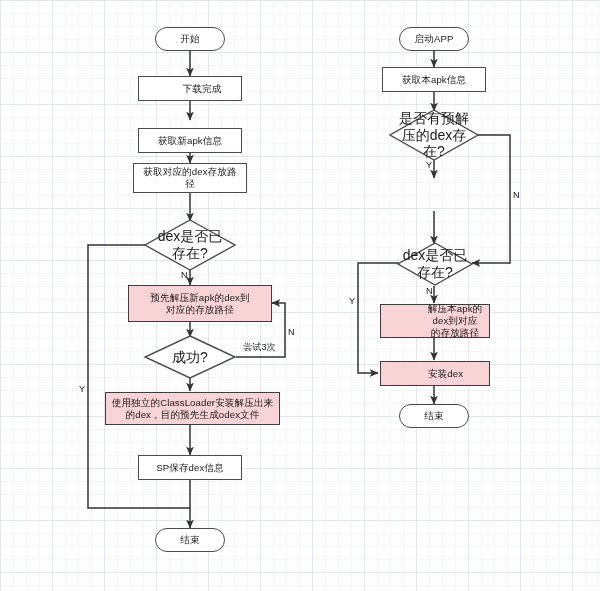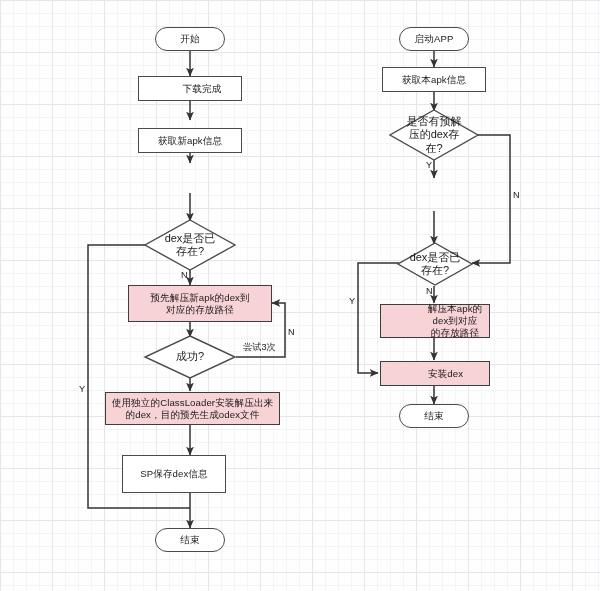--- a/index.html
+++ b/index.html
@@ -70,21 +70,21 @@
   .diamond-label {
     position: absolute;
     left: 0;
     top: 0;
     width: 100%;
     height: 100%;
     display: flex;
     align-items: center;
     justify-content: center;
     text-align: center;
-    font-size: 11px;
+    font-size: 14px;
     color: #1a1a1a;
     line-height: 1.2;
     white-space: pre-line;
   }
   .edge-label {
     position: absolute;
     font-size: 9.2px;
     color: #1a1a1a;
     z-index: 4;
     white-space: nowrap;
@@ -144,20 +144,22 @@
       <line x1="434" y1="386" x2="434" y2="404" marker-end="url(#arw)"></line>
     </g>
   </svg>
 
   <div class="node terminal" style="left:155px; top:27px; width:70px; height:24px;">开始</div>
 
   <div class="node rect" style="left:138px; top:76px; width:104px; height:25px;padding-left:24px;">下载完成</div>
 
   <div class="node rect" style="left:138px; top:128px; width:104px; height:25px;">获取新apk信息</div>
 
+  <div class="node rect" style="left:133px; top:163px; width:114px; height:30px;">获取对应的dex存放路
+径</div>
 
   <div class="diamond-wrap" style="left:145px; top:220px; width:90px; height:50px;">
     <svg width="90" height="50" viewBox="0 0 90 50">
       <polygon points="45,0 90,25 45,50 0,25" fill="#ffffff" stroke="#4a4a4a" stroke-width="1.4"></polygon>
     </svg>
     <div class="diamond-label">dex是否已
 存在?</div>
   </div>
 
   <div class="node rect pink" style="left:128px; top:285px; width:144px; height:37px;">预先解压新apk的dex到
@@ -166,21 +168,21 @@
   <div class="diamond-wrap" style="left:145px; top:336px; width:90px; height:42px;">
     <svg width="90" height="42" viewBox="0 0 90 42">
       <polygon points="45,0 90,21 45,42 0,21" fill="#ffffff" stroke="#4a4a4a" stroke-width="1.4"></polygon>
     </svg>
     <div class="diamond-label">成功?</div>
   </div>
 
   <div class="node rect pink" style="left:105px; top:392px; width:175px; height:33px;">使用独立的ClassLoader安装解压出来
 的dex，目的预先生成odex文件</div>
 
-  <div class="node rect" style="left:122px; top:455px; width:104px; height:38px;">SP保存dex信息</div>
+  <div class="node rect" style="left:138px; top:455px; width:104px; height:25px;">SP保存dex信息</div>
 
   <div class="node terminal" style="left:155px; top:528px; width:70px; height:24px;">结束</div>
 
   <div class="edge-label" style="left:181px; top:270px;">N</div>
   <div class="edge-label" style="left:79px; top:384px;">Y</div>
   <div class="edge-label" style="left:243px; top:341px;">尝试3次</div>
   <div class="edge-label" style="left:288px; top:327px;">N</div>
 
   <div class="node terminal" style="left:399px; top:27px; width:70px; height:24px;">启动APP</div>
 

